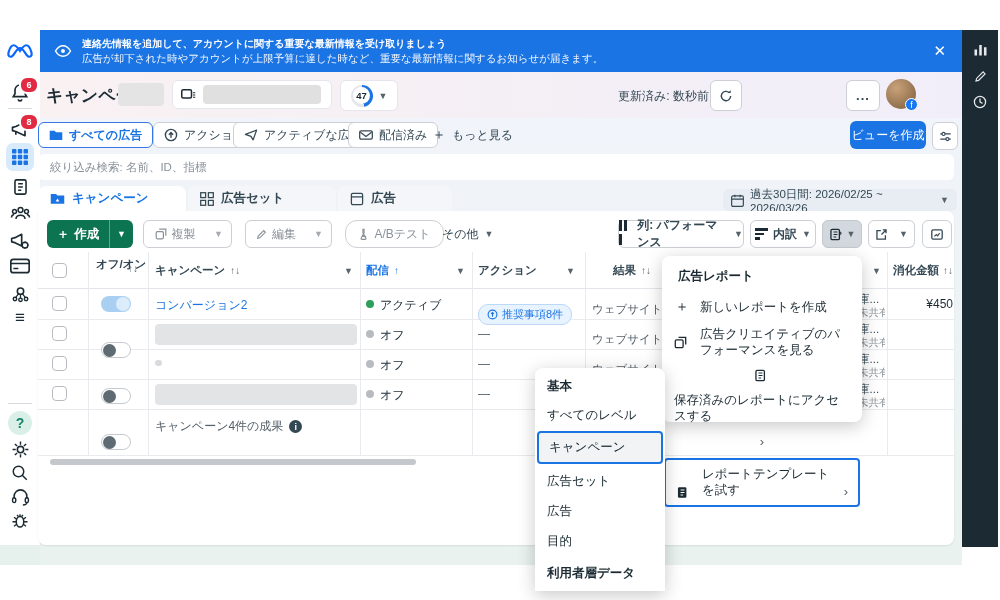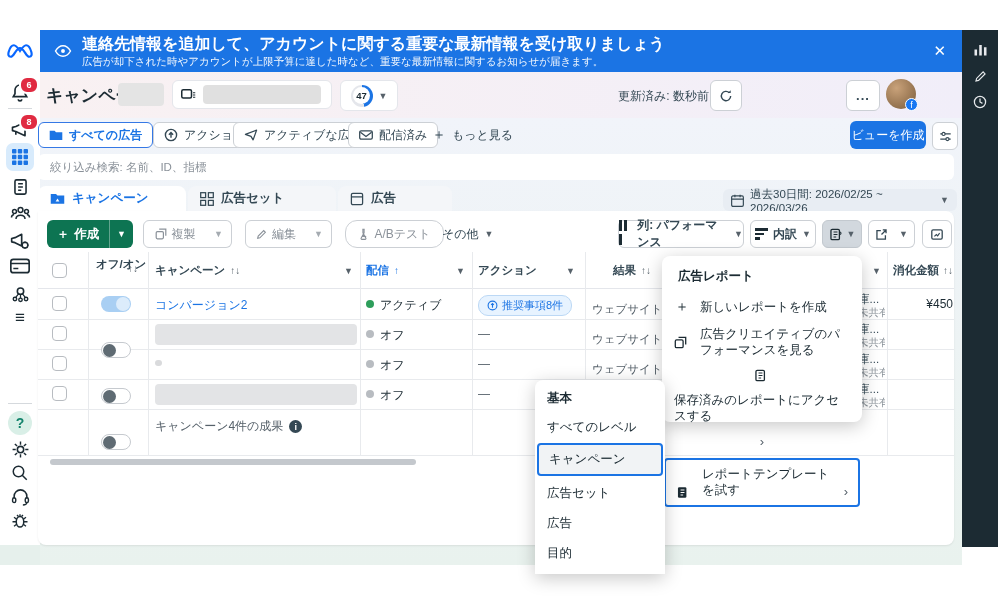--- a/index.html
+++ b/index.html
@@ -2,21 +2,21 @@
 <html><head>
 <meta charset="utf-8">
 <style>
   html,body{margin:0;padding:0;background:#fff;font-family:"Liberation Sans","DejaVu Sans",sans-serif;}
   #stage{position:relative;width:1000px;height:600px;overflow:hidden;background:#fff;}
   .ab{position:absolute;}
   .flex{display:flex;align-items:center;}
   svg{display:block;}
   
   #banner{left:40px;top:30px;width:922px;height:42px;background:#1b74e4;color:#fff;}
-  #banner .t1{font-size:16px;font-weight:bold;line-height:1.2;}
+  #banner .t1{font-size:10px;font-weight:bold;line-height:1.2;}
   #banner .t2{font-size:10.5px;opacity:.95;line-height:1.2;margin-top:2px;}
   .banner-btn{border:1.5px solid #fff;border-radius:6px;color:#fff;font-size:12px;padding:5px 12px;background:transparent;}
   #header{left:40px;top:72px;width:922px;height:46px;background:linear-gradient(90deg,#f9f1f2,#f1eef9);}
   .h-title{font-size:17px;font-weight:bold;color:#1c2b33;}
   .pill{background:#fff;border:1px solid #e4e6eb;border-radius:6px;}
   .ghostbox{background:#e4e4e4;border-radius:4px;}
   .sq-btn{background:#fff;border:1px solid #ccd0d5;border-radius:6px;display:flex;align-items:center;justify-content:center;}
   
   #contentbg{left:40px;top:118px;width:922px;height:447px;background:linear-gradient(#f1f4fa,#e9f2ee);}
   .ftab{height:26px;background:#fff;border:1px solid #ccd0d5;border-radius:6px;display:flex;align-items:center;gap:6px;padding:0 10px;font-size:12px;color:#344854;box-sizing:border-box;}
@@ -335,21 +335,21 @@
 <div class="ab hline" style="left:38px;top:409px;width:916px;"></div>
 <div class="ab hline" style="left:38px;top:455px;width:916px;"></div>
 
 <div class="ab cbx" style="left:52px;top:296px;"></div>
 <div class="ab toggle on" style="left:101px;top:296px;">
       <span class="knob"></span>
     </div>
 <a class="ab link" style="left:155px;top:297px;text-decoration:none;">コンバージョン2</a>
 <span class="ab dot" style="left:366px;top:300px;background:#2e9e5b;"></span>
 <div class="ab cell" style="left:380px;top:297px;">アクティブ</div>
-<div class="ab badge-rec" style="left:478px;top:295px;">
+<div class="ab badge-rec" style="left:478px;top:304px;">
   <span>
         <svg width="11" height="11" viewBox="0 0 20 20">
           <circle cx="10" cy="10" r="8" fill="none" stroke="#1b74e4" stroke-width="2"></circle>
           <path d="M10 14V7M7.5 9 10 6.5l2.5 2.5" fill="none" stroke="#1b74e4" stroke-width="2"></path>
         </svg>
       </span>
   <span>推奨事項8件</span>
 </div>
 <div class="ab cell dim" style="left:592px;top:302px;font-size:11.5px;">ウェブサイト</div>
 <div class="ab" style="left:858px;top:292px;width:27px;overflow:hidden;line-height:1.25;">
@@ -557,21 +557,21 @@
           <svg width="13" height="13" viewBox="0 0 20 20">
             <rect x="3" y="2" width="13" height="16" rx="2" fill="#1c2b33"></rect>
             <path d="M7 6h6M7 10h6M7 14h4" stroke="#fff" stroke-width="1.6"></path>
           </svg>
         </span>
     <span class="lbl">レポートテンプレートを試す</span>
     <span style="color:#56616a;font-size:13px;">›</span>
   </div>
 </div>
 
-<div class="ab menu" style="left:535px;top:380px;width:130px;height:194px;z-index:60;overflow:hidden;border-radius:8px 8px 0 0;">
+<div class="ab menu" style="left:535px;top:368px;width:130px;height:223px;z-index:60;overflow:hidden;border-radius:8px 8px 0 0;">
   <div class="msec" style="padding:10px 12px 6px;">基本</div>
   <div class="mi" style="padding:6px 12px;">
         <span class="lbl">すべてのレベル</span>
       </div>
   <div class="mi mi-sel" style="padding:6px 10px;margin:2px 2px;background:#f1f3f5;">
         <span class="lbl">キャンペーン</span>
       </div>
   <div class="mi" style="padding:7px 12px;">
         <span class="lbl">広告セット</span>
       </div>

